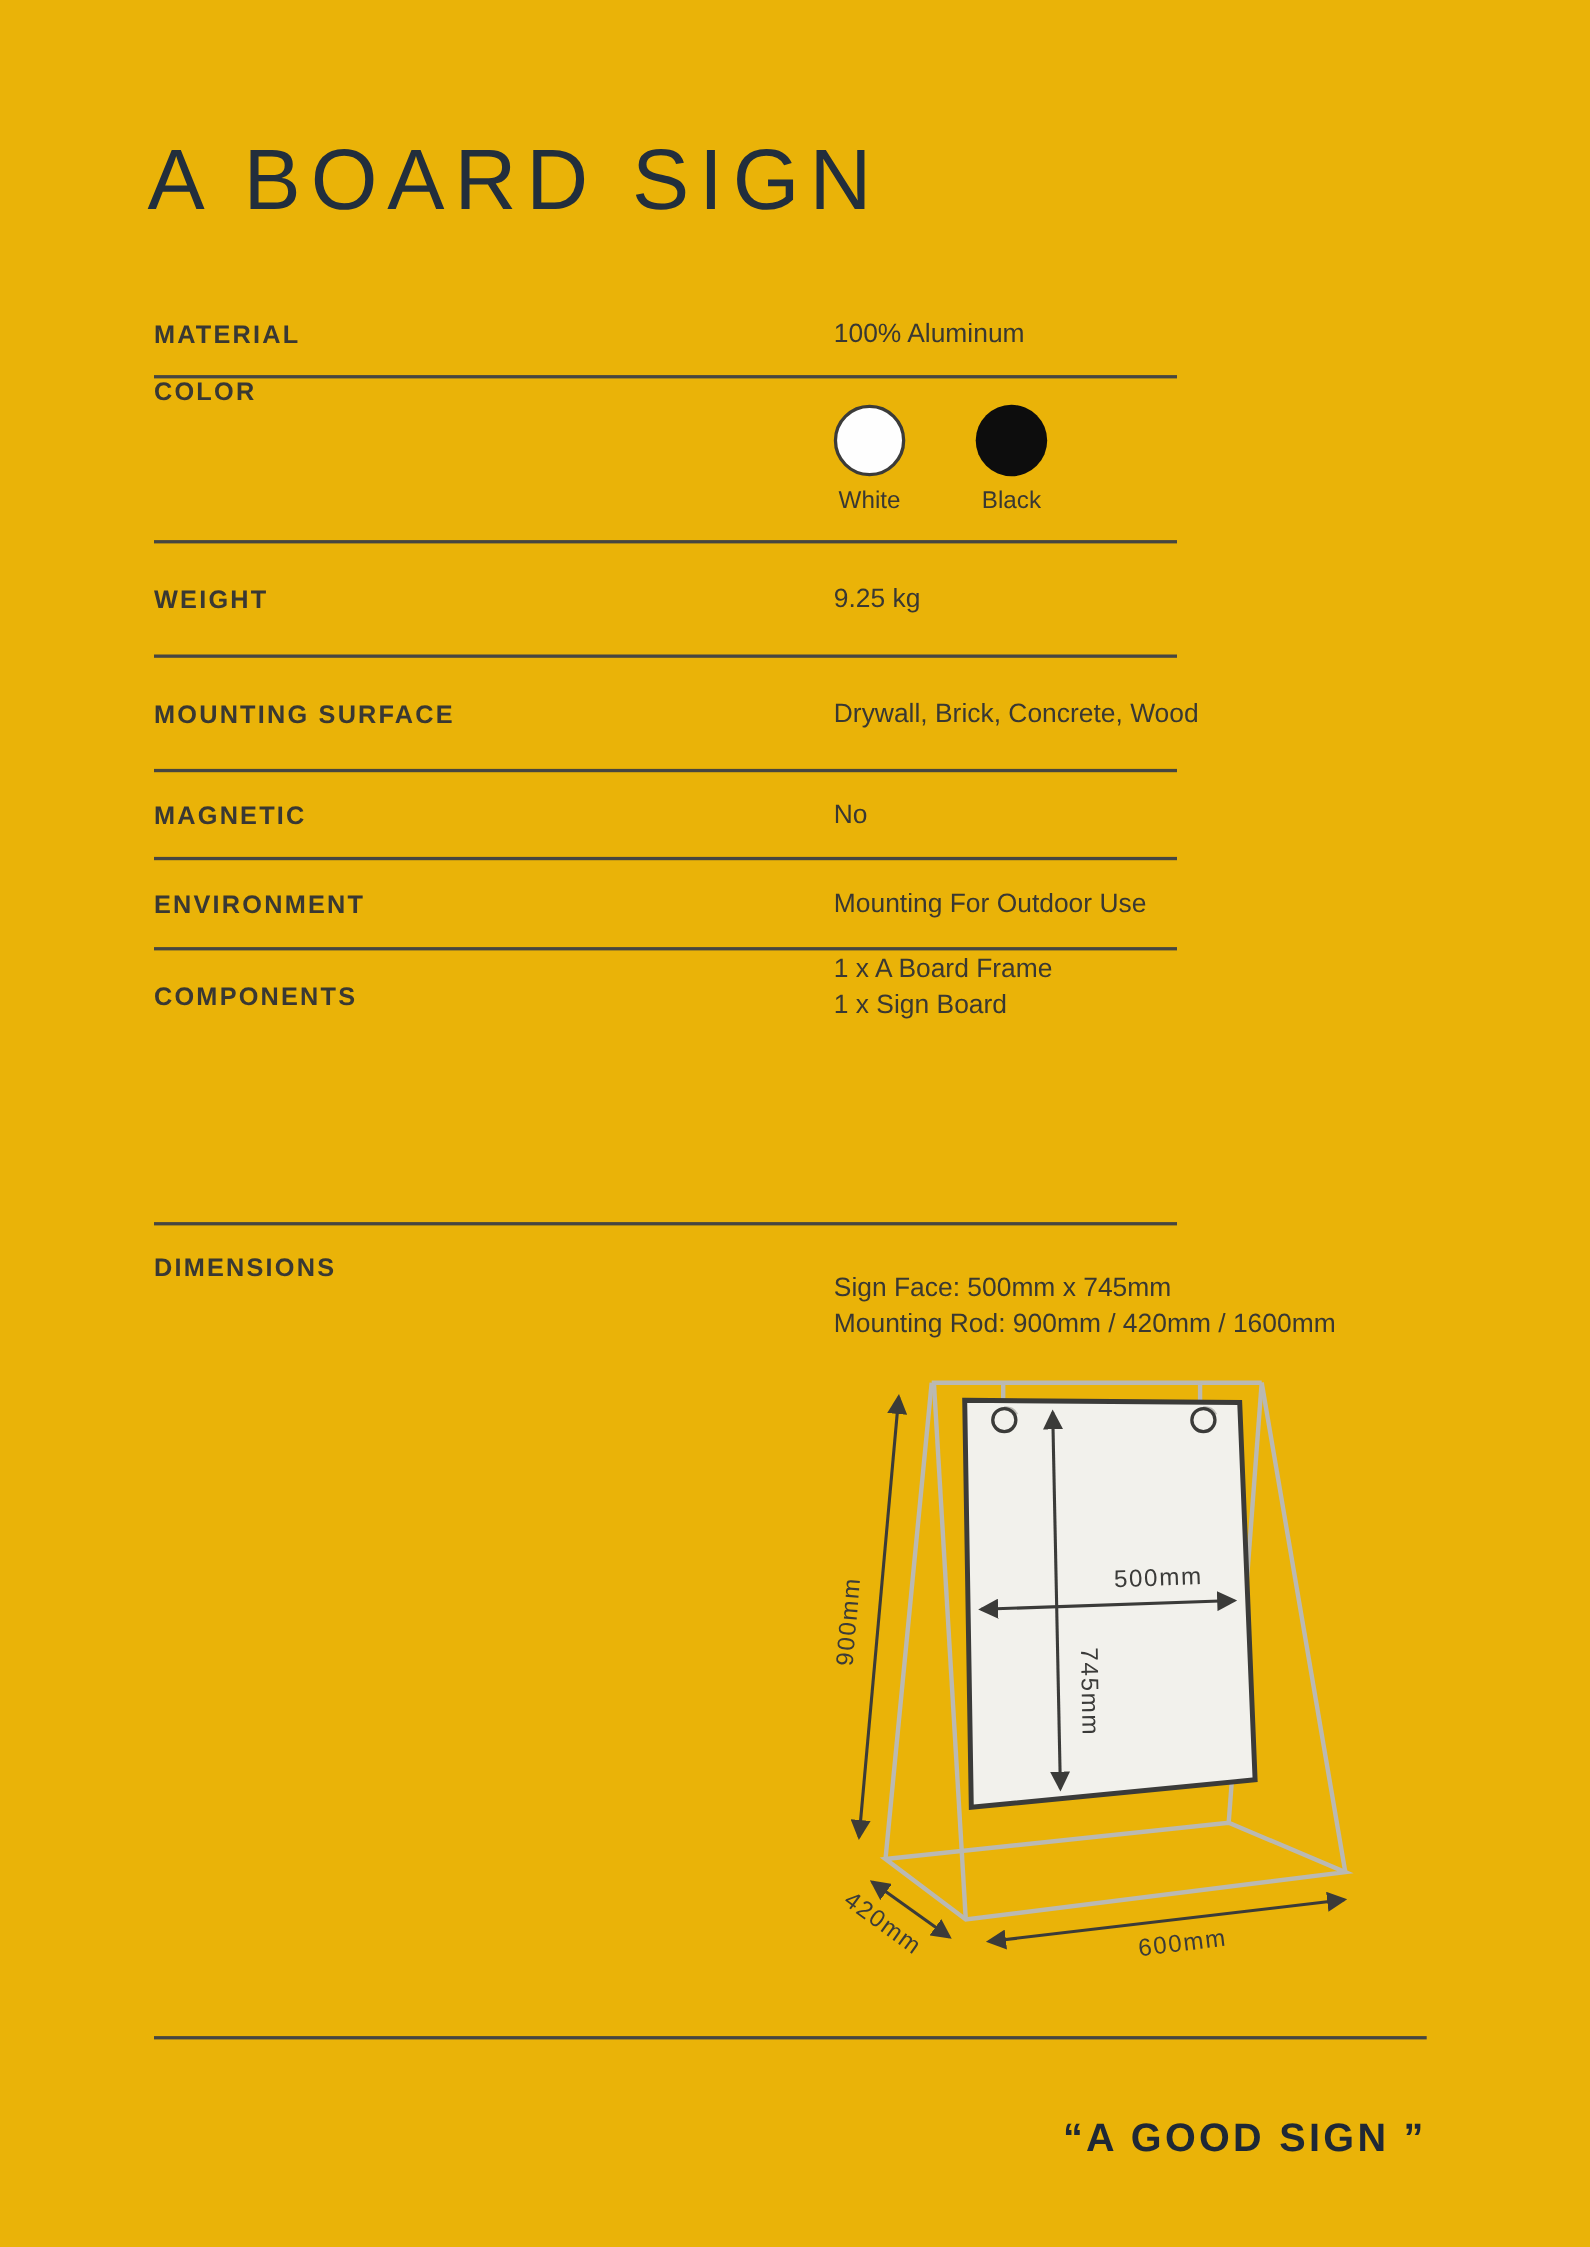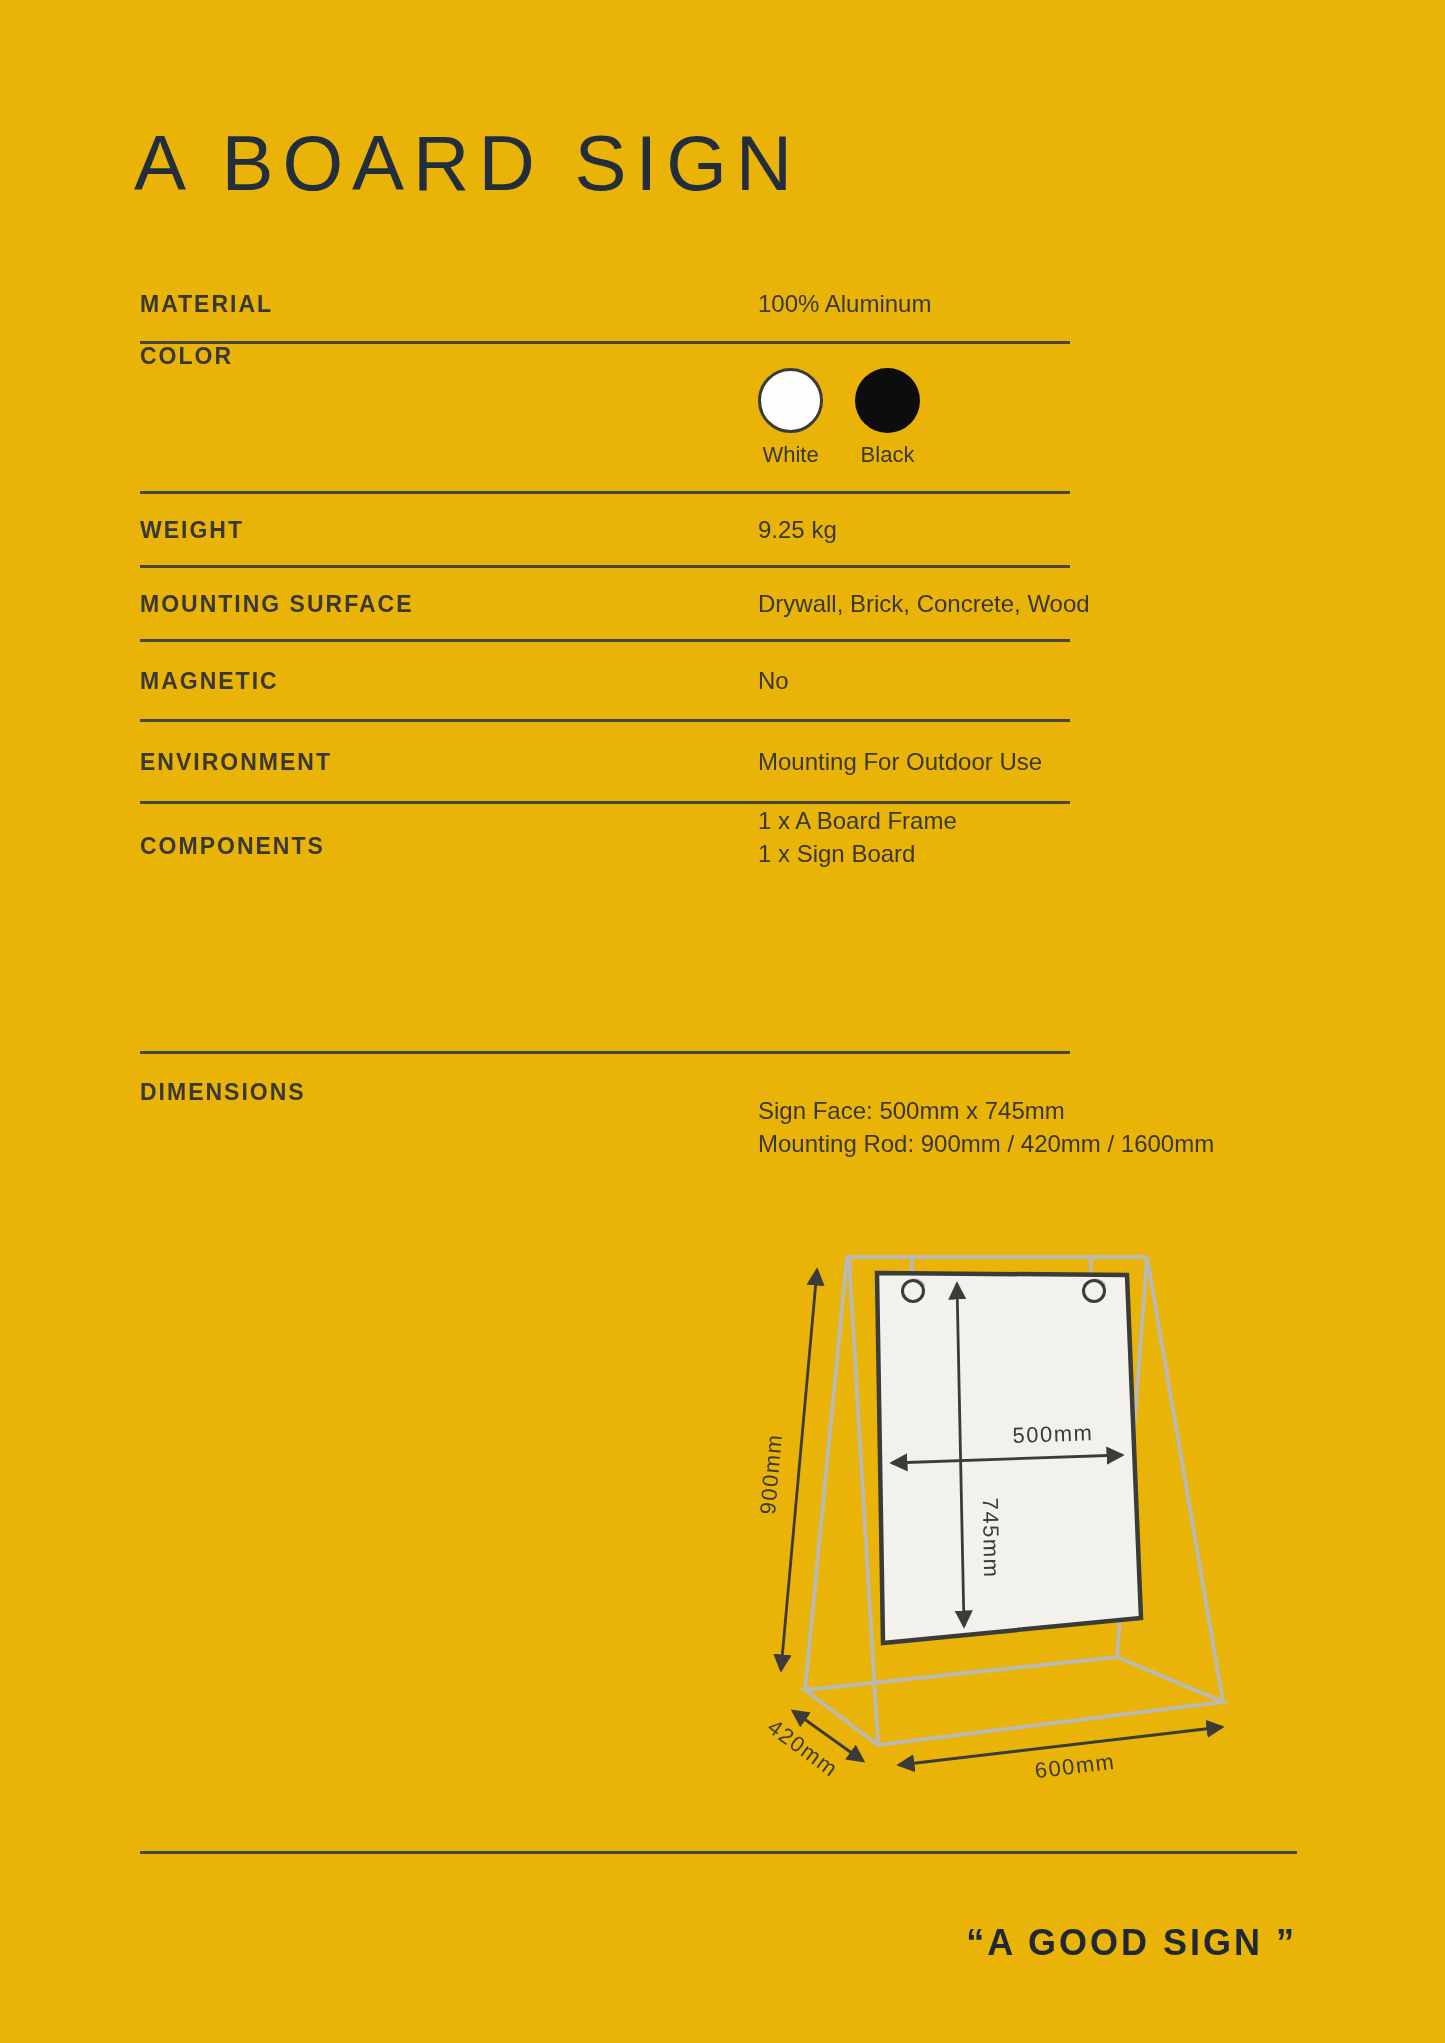--- a/index.html
+++ b/index.html
@@ -29,32 +29,32 @@
   .spec-label{
     width:618px;flex:0 0 618px;
     font-size:23px;font-weight:bold;letter-spacing:2px;
     color:#393833;line-height:24px;
   }
   .spec-value{
     font-size:24px;font-weight:400;color:#393833;
     line-height:33px;white-space:nowrap;
   }
   .row-h78{height:78px;}
-  .row-h81{height:74px;}
+  .row-h81{height:104px;}
   .row-h80{height:80px;}
   .row-h82{height:82px;}
   .row-color{height:150px;align-items:flex-start;}
   .row-color .spec-label{display:flex;align-items:center;}
   .row-components{height:250px;align-items:flex-start;}
   .row-components .spec-label{padding-top:30px;}
   .row-components .spec-value{}
   .row-dimensions{height:120px;align-items:flex-start;}
   .row-dimensions .spec-label{padding-top:26px;}
   .row-dimensions .spec-value{padding-top:40px;}
-  .swatch-group{display:flex;gap:32px;padding-top:24px;}
+  .swatch-group{display:flex;gap:64px;padding-top:24px;}
   .swatch{display:flex;flex-direction:column;align-items:center;}
   .swatch-circle{
     width:65px;height:65px;border-radius:50%;
     box-sizing:border-box;
   }
   .swatch-circle.white{background:#fefefe;border:3px solid #3b3b39;}
   .swatch-circle.black{background:#0d0d0d;}
   .swatch-name{
     margin-top:9px;font-size:22px;color:#393833;line-height:26px;
   }

